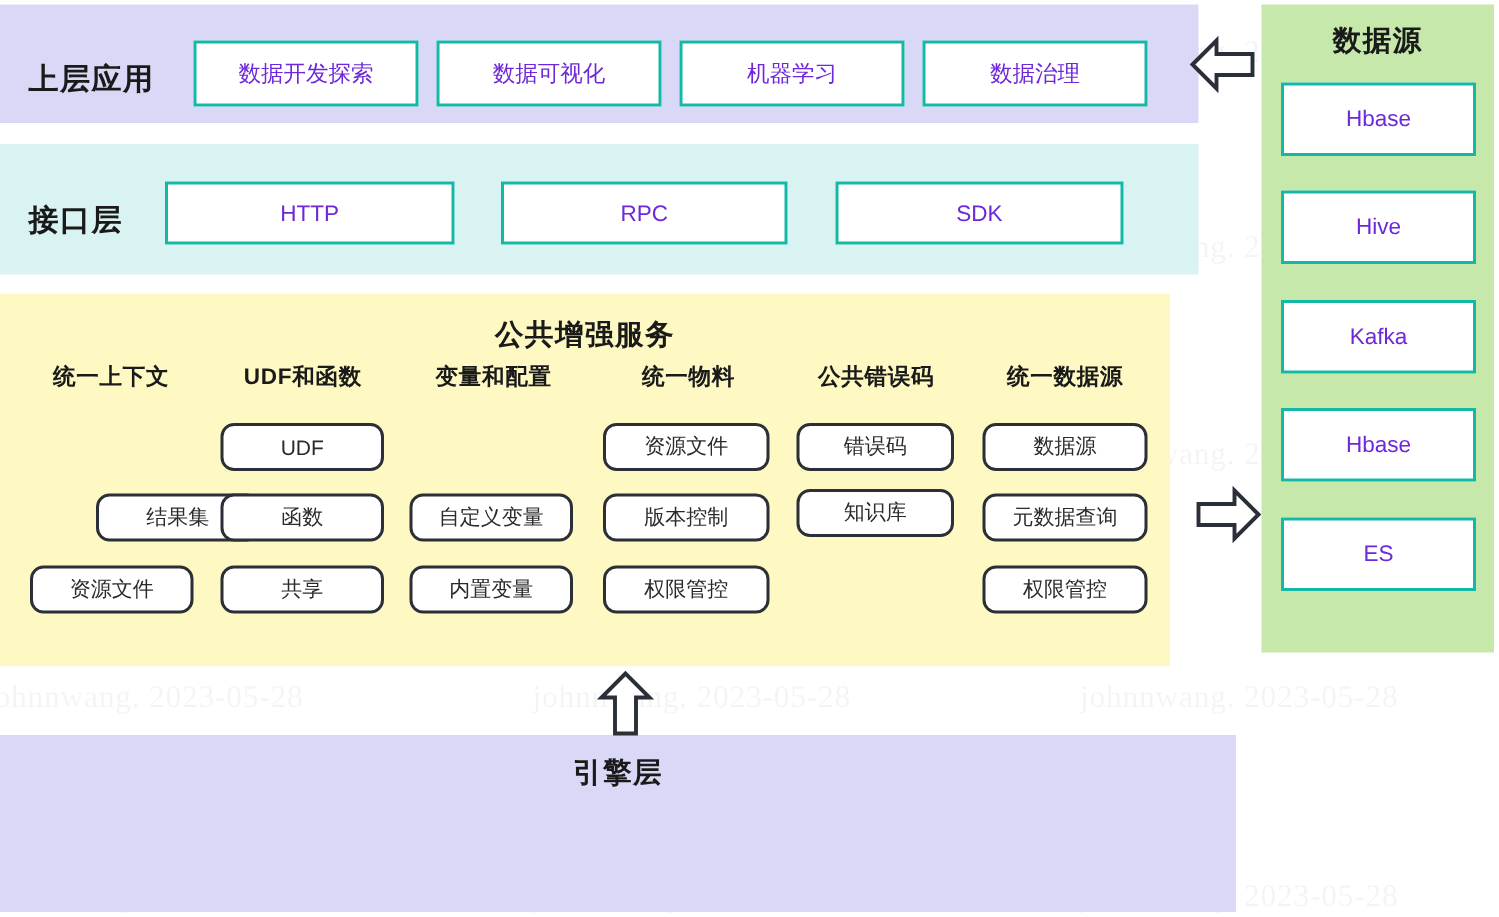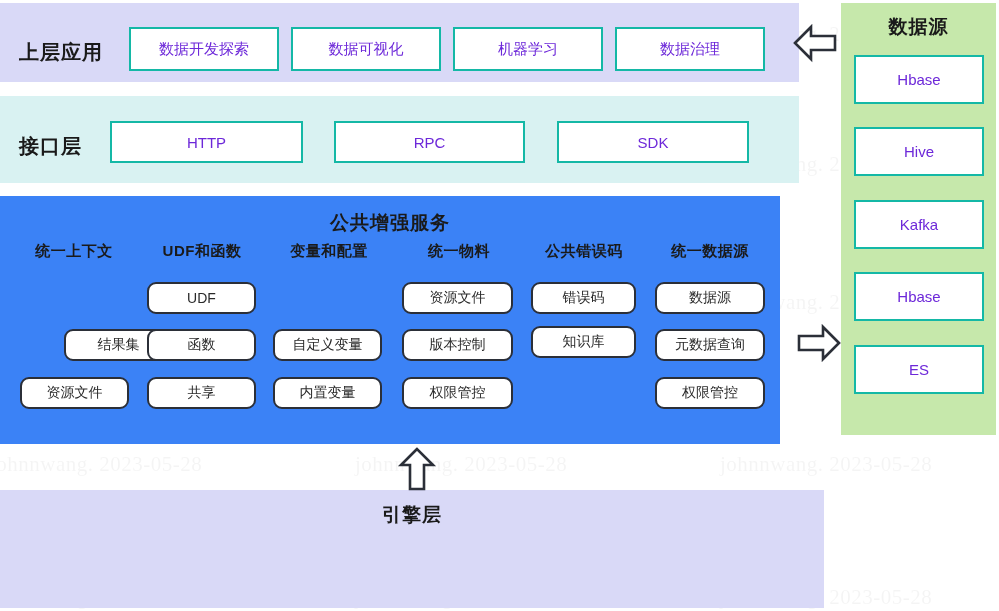--- a/index.html
+++ b/index.html
@@ -80,21 +80,21 @@
     background:#d9f2f2;
     z-index:1;
   }
   #layer-api .band-title{position:absolute;left:19px;top:37px;}
   #layer-api .box{
     position:absolute;top:25px;height:42px;
   }
   
   #layer-svc{
     left:0;top:196px;width:780px;height:248px;
-    background:#3b82f6;
+    background:#fef9c3;
     z-index:1;
     display:block;
   }
   #svc-title{
     position:absolute;left:0;right:0;top:14px;
     text-align:center;
     font-size:19px;font-weight:bold;color:#1a1a1a;
     letter-spacing:1px;
   }
   .svc-col-head{

